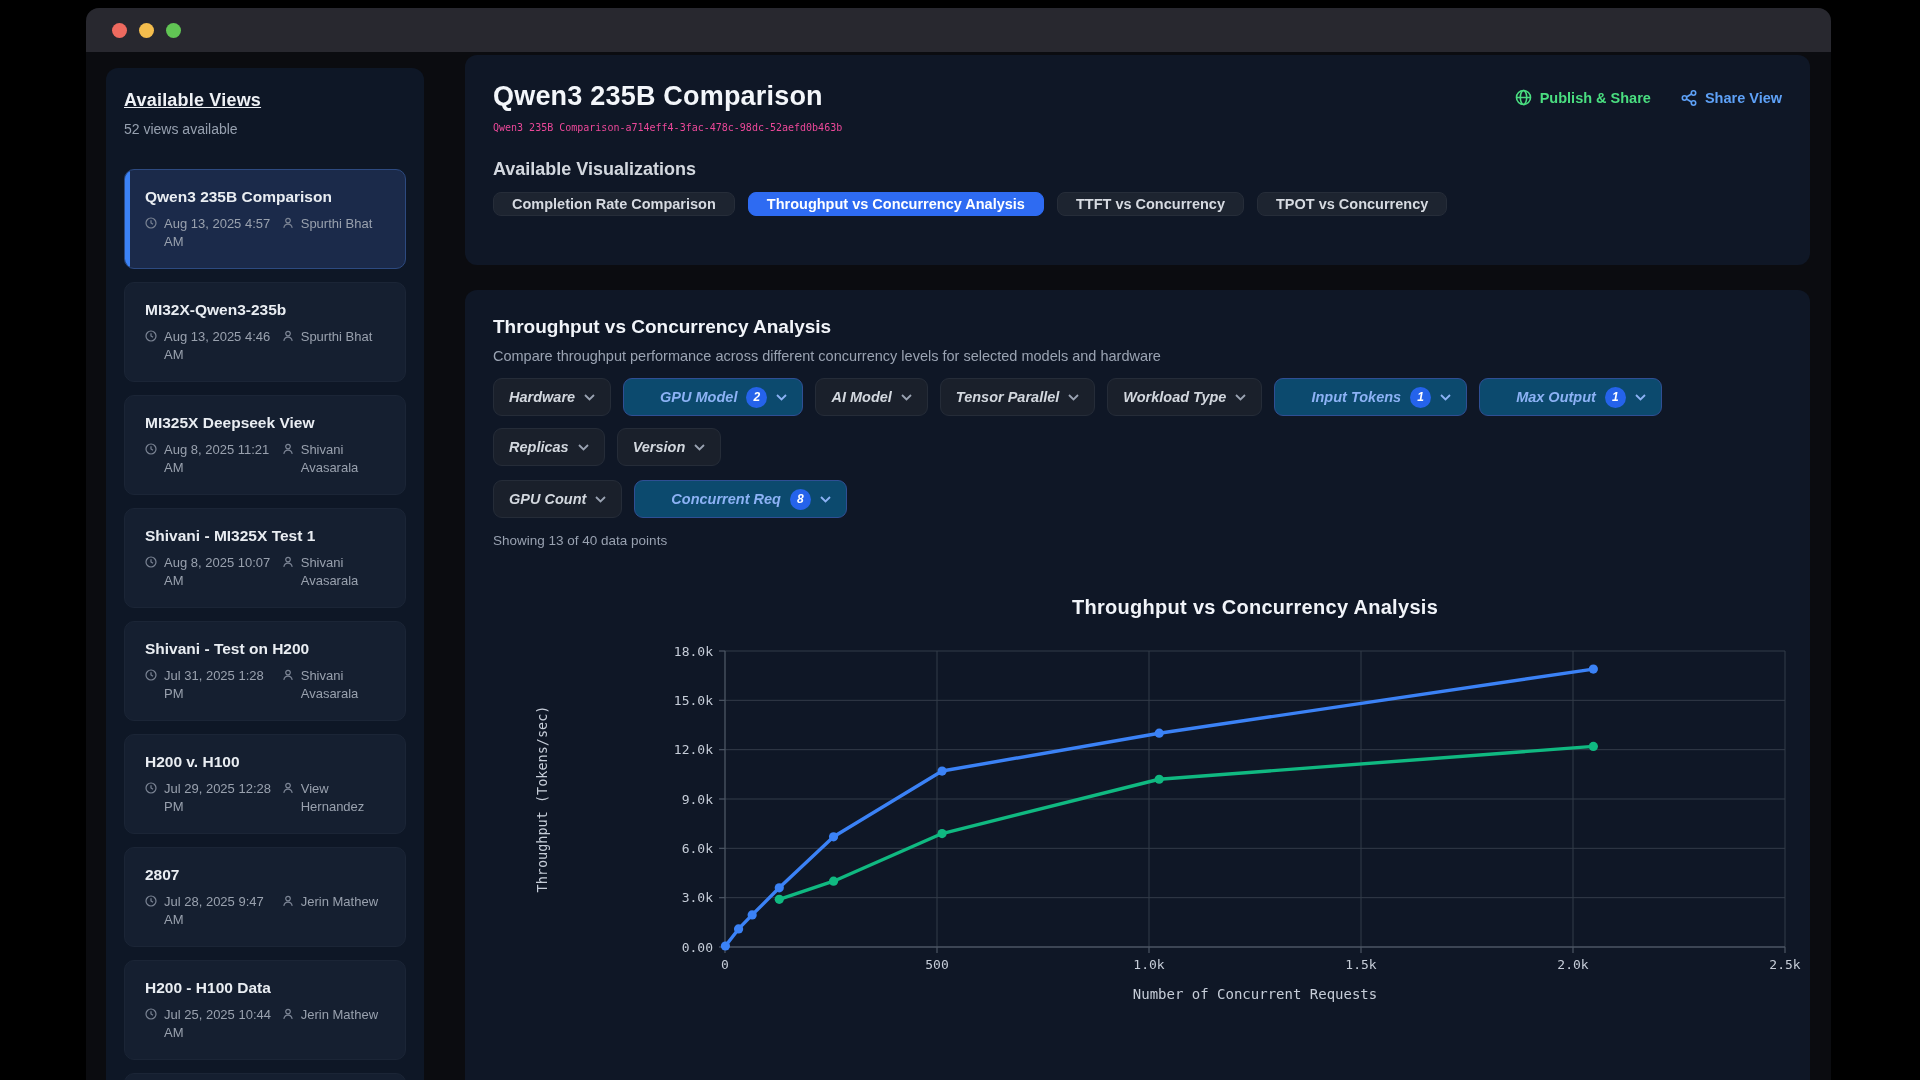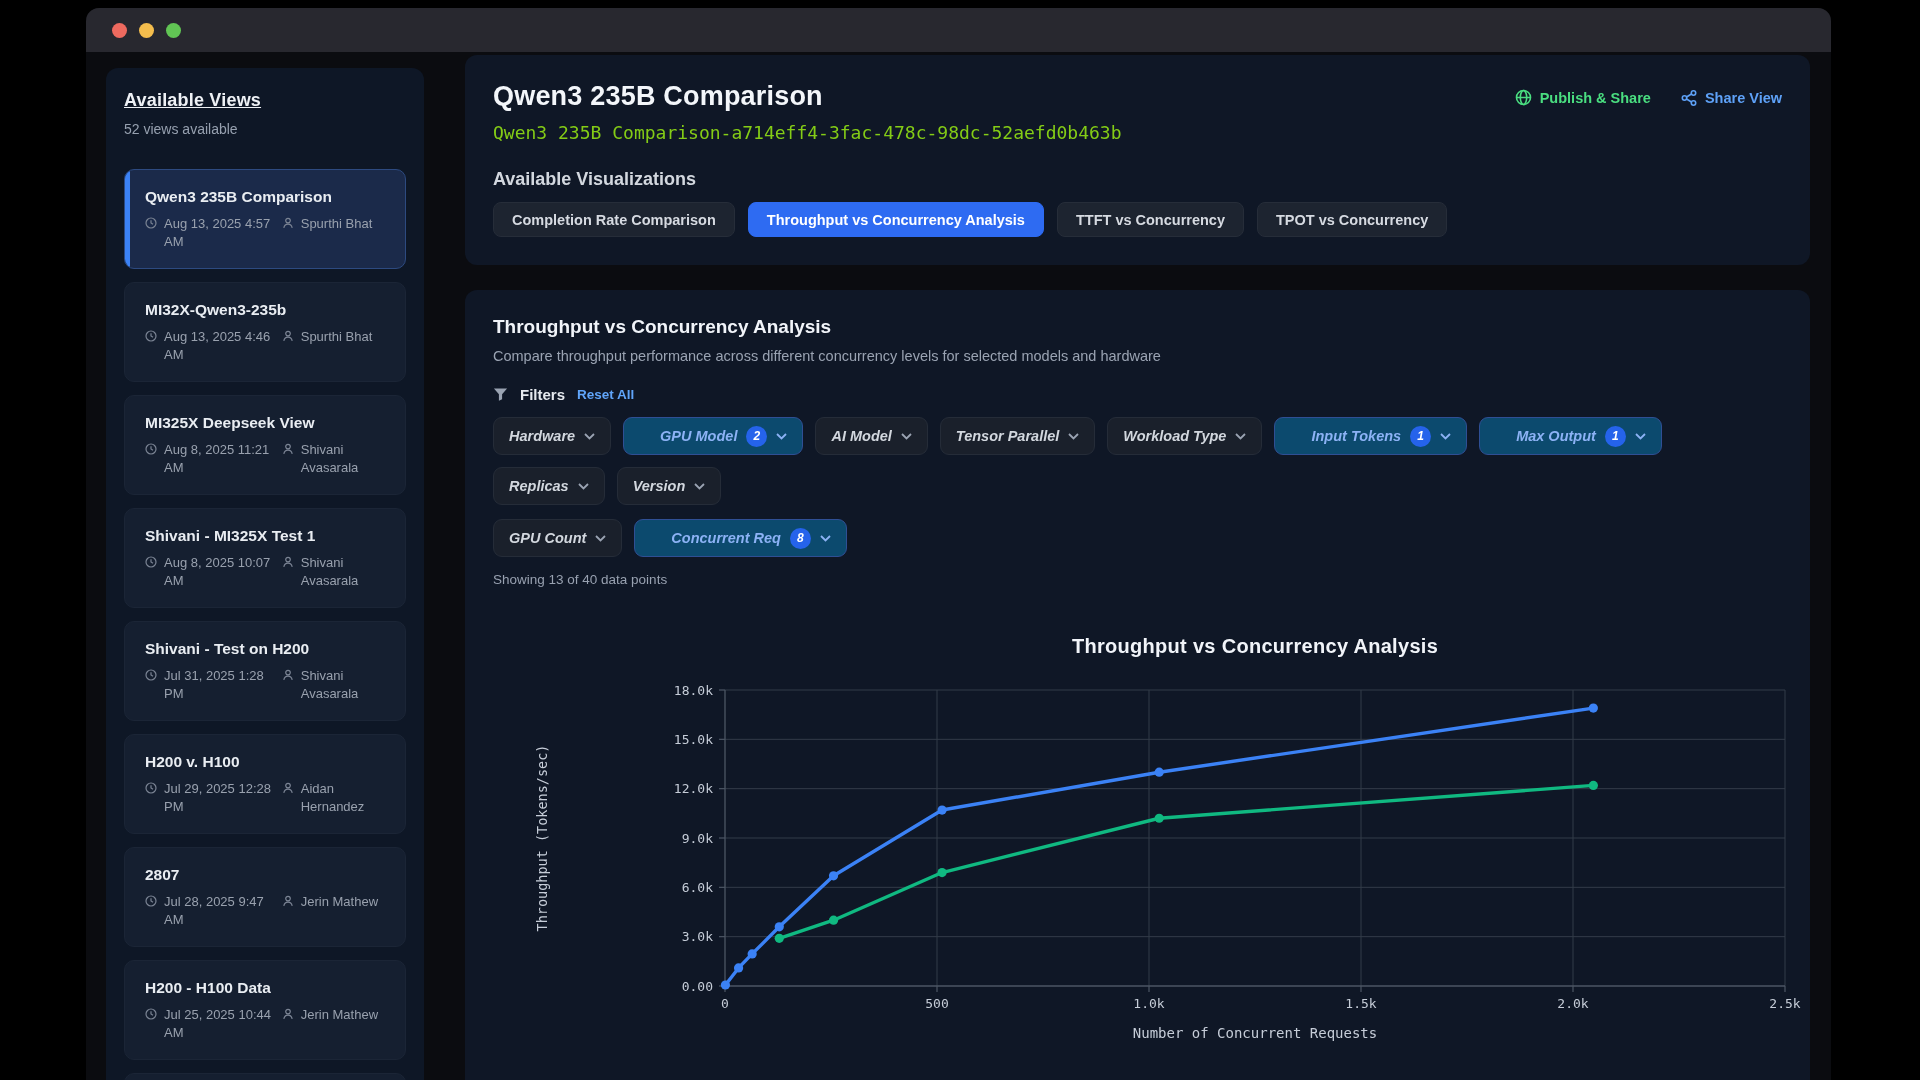--- a/index.html
+++ b/index.html
@@ -34,24 +34,24 @@
   .main{ position:absolute; left:379px; top:47px; width:1345px;}
   .card{ background:#0f1726; border-radius:12px; padding:26px 28px;}
   .header-card{ height:210px;}
   .hc-row{ display:flex; justify-content:space-between; align-items:flex-start;}
   .page-title{ font-size:27px; font-weight:bold; color:#f3f6fa; letter-spacing:.2px;}
   .actions{ display:flex; gap:30px; align-items:center; margin-top:8px;}
   .action{ display:flex; align-items:center; gap:8px; font-size:14.5px; font-weight:bold;
     background:none; border:none; cursor:pointer;}
   .action.publish{ color:#4ade80;}
   .action.shareview{ color:#5ea1f7;}
-  .uuid{ margin-top:10px; font-size:18px; color:#84cc16;}
+  .uuid{ margin-top:10px; font-size:10px; color:#ec4899;}
   .viz-label{ margin-top:26px; font-size:18px; font-weight:bold; color:#d3d8df;}
   .viz-tabs{ margin-top:12px; display:flex; gap:13px;}
-  .viz-tab{ height:35px; padding:0 18px; border-radius:8px; border:1px solid #262d39;
+  .viz-tab{ height:24px; padding:0 18px; border-radius:8px; border:1px solid #262d39;
     background:#1d2430; color:#d6dae1; font-size:14.5px; font-weight:bold; cursor:pointer;
     font-family:"Liberation Sans", sans-serif;}
   .viz-tab.active{ background:#2e6bf2; border-color:#2e6bf2; color:#fff;}
 
   .chart-card{ margin-top:25px; height:905px;}
   .sec-title{ font-size:19px; font-weight:bold; color:#f1f4f9;}
   .sec-desc{ margin-top:10px; font-size:14.5px; color:#9aa3b2;}
   .filters-head{ margin-top:22px; display:flex; align-items:center; gap:12px;}
   .filters-label{ font-size:15px; font-weight:bold; color:#e5e9ee;}
   .reset-all{ font-size:13.5px; color:#60a5fa; background:none; border:none; cursor:pointer; font-weight:bold;}
@@ -198,21 +198,21 @@
           <circle cx="6" cy="6" r="5"></circle>
                 <polyline points="6,3.2 6,6 8,7.3"></polyline>
         </svg>
         <span>Jul 29, 2025 12:28 PM</span>
       </span>
       <span class="meta">
         <svg width="12" height="12" viewBox="0 0 12 12" fill="none" stroke-width="1.2">
           <circle cx="6" cy="3.6" r="2.3"></circle>
                 <path d="M1.8 10.8c.6-2.4 2.2-3.6 4.2-3.6s3.6 1.2 4.2 3.6"></path>
         </svg>
-        <span>Aidan Hernandez</span>
+        <span>View Hernandez</span>
       </span>
     </div>
   </div>
         <div class="view-item">
 
     <div class="vi-title">2807</div>
     <div class="vi-meta">
       <span class="meta">
         <svg width="12" height="12" viewBox="0 0 12 12" fill="none" stroke-width="1.2">
           <circle cx="6" cy="6" r="5"></circle>
@@ -292,27 +292,20 @@
           <button class="viz-tab active"><span>Throughput vs Concurrency Analysis</span></button>
           <button class="viz-tab"><span>TTFT vs Concurrency</span></button>
           <button class="viz-tab"><span>TPOT vs Concurrency</span></button>
         </div>
     </section>
 
     <section class="card chart-card">
       <div class="sec-title">Throughput vs Concurrency Analysis</div>
       <div class="sec-desc">Compare throughput performance across different concurrency levels for selected models and hardware</div>
 
-      <div class="filters-head">
-        <svg width="15" height="15" viewBox="0 0 16 16" fill="#9aa3b2">
-          <path d="M1 1.5h14L9.7 7.8v5.2l-3.4 1.7V7.8L1 1.5z"></path>
-        </svg>
-        <span class="filters-label">Filters</span>
-        <button class="reset-all">Reset All</button>
-      </div>
       <div id="chip-rows">
           <div class="chip-row">
             <button class="chip">
     <span>Hardware</span>
 
     <svg width="11" height="7" viewBox="0 0 11 7" fill="none" stroke-width="1.8">
       <polyline points="1,1 5.5,5.5 10,1"></polyline>
     </svg>
   </button>
             <button class="chip active has-count">

